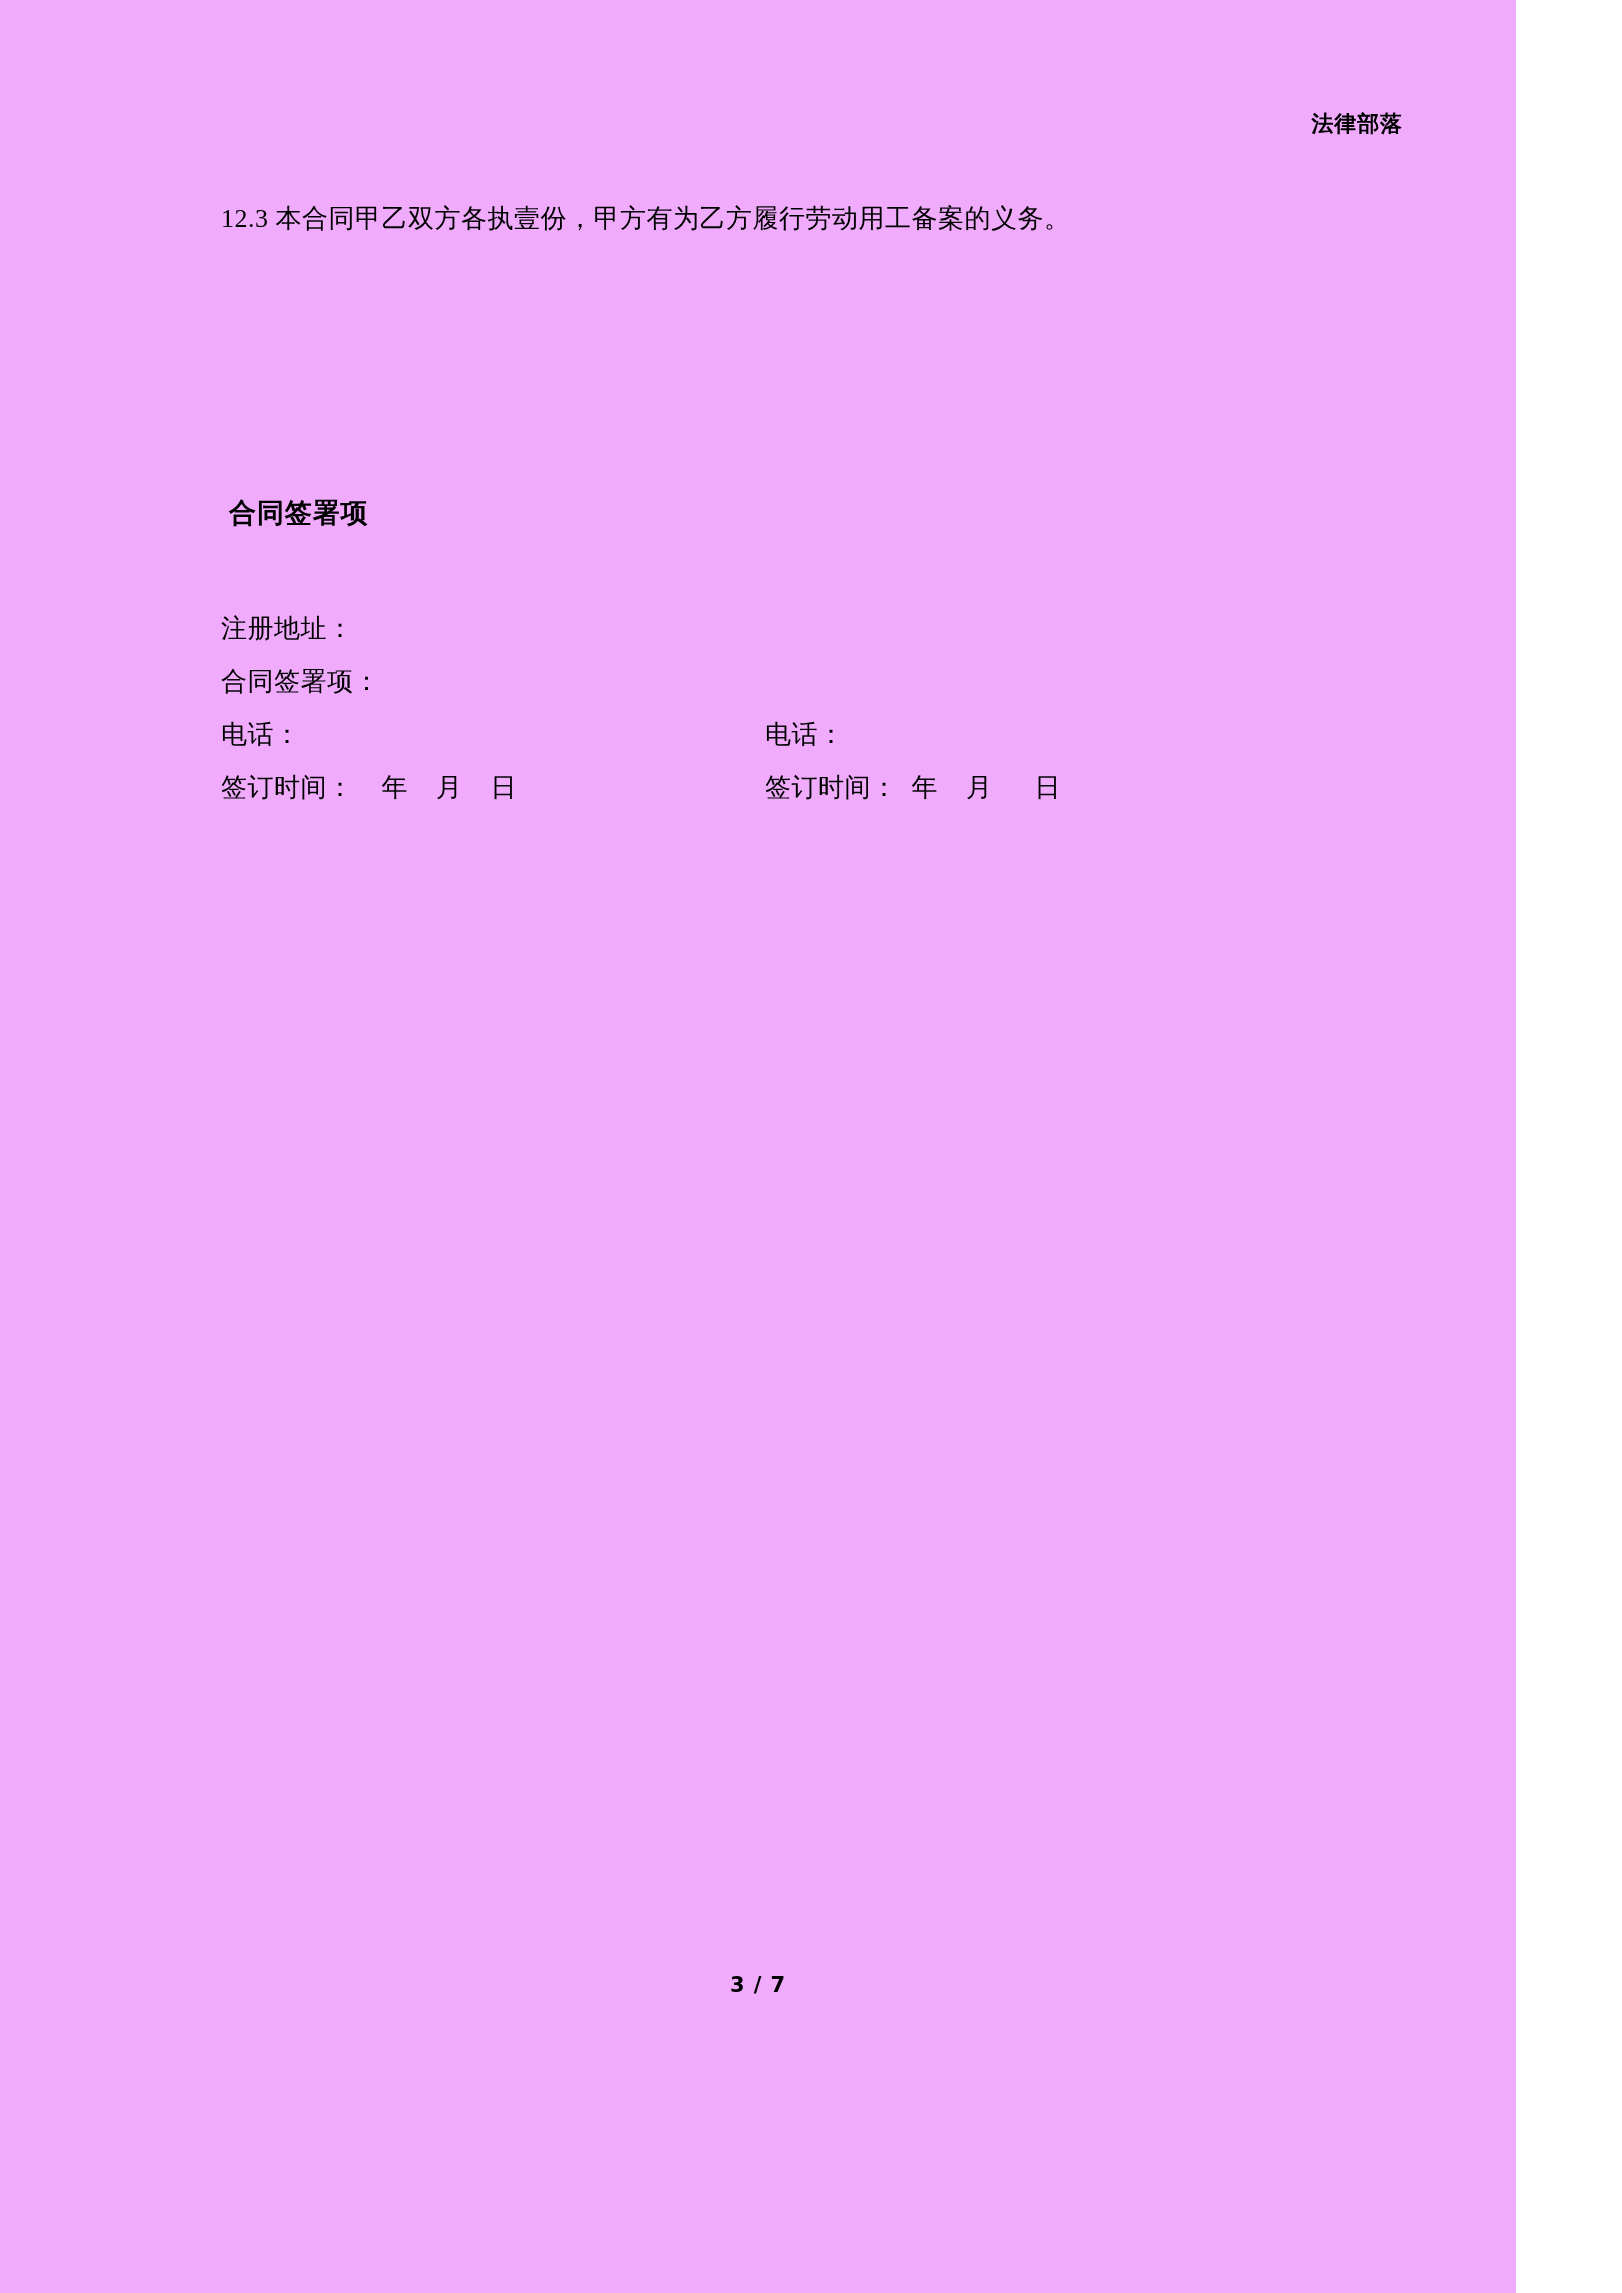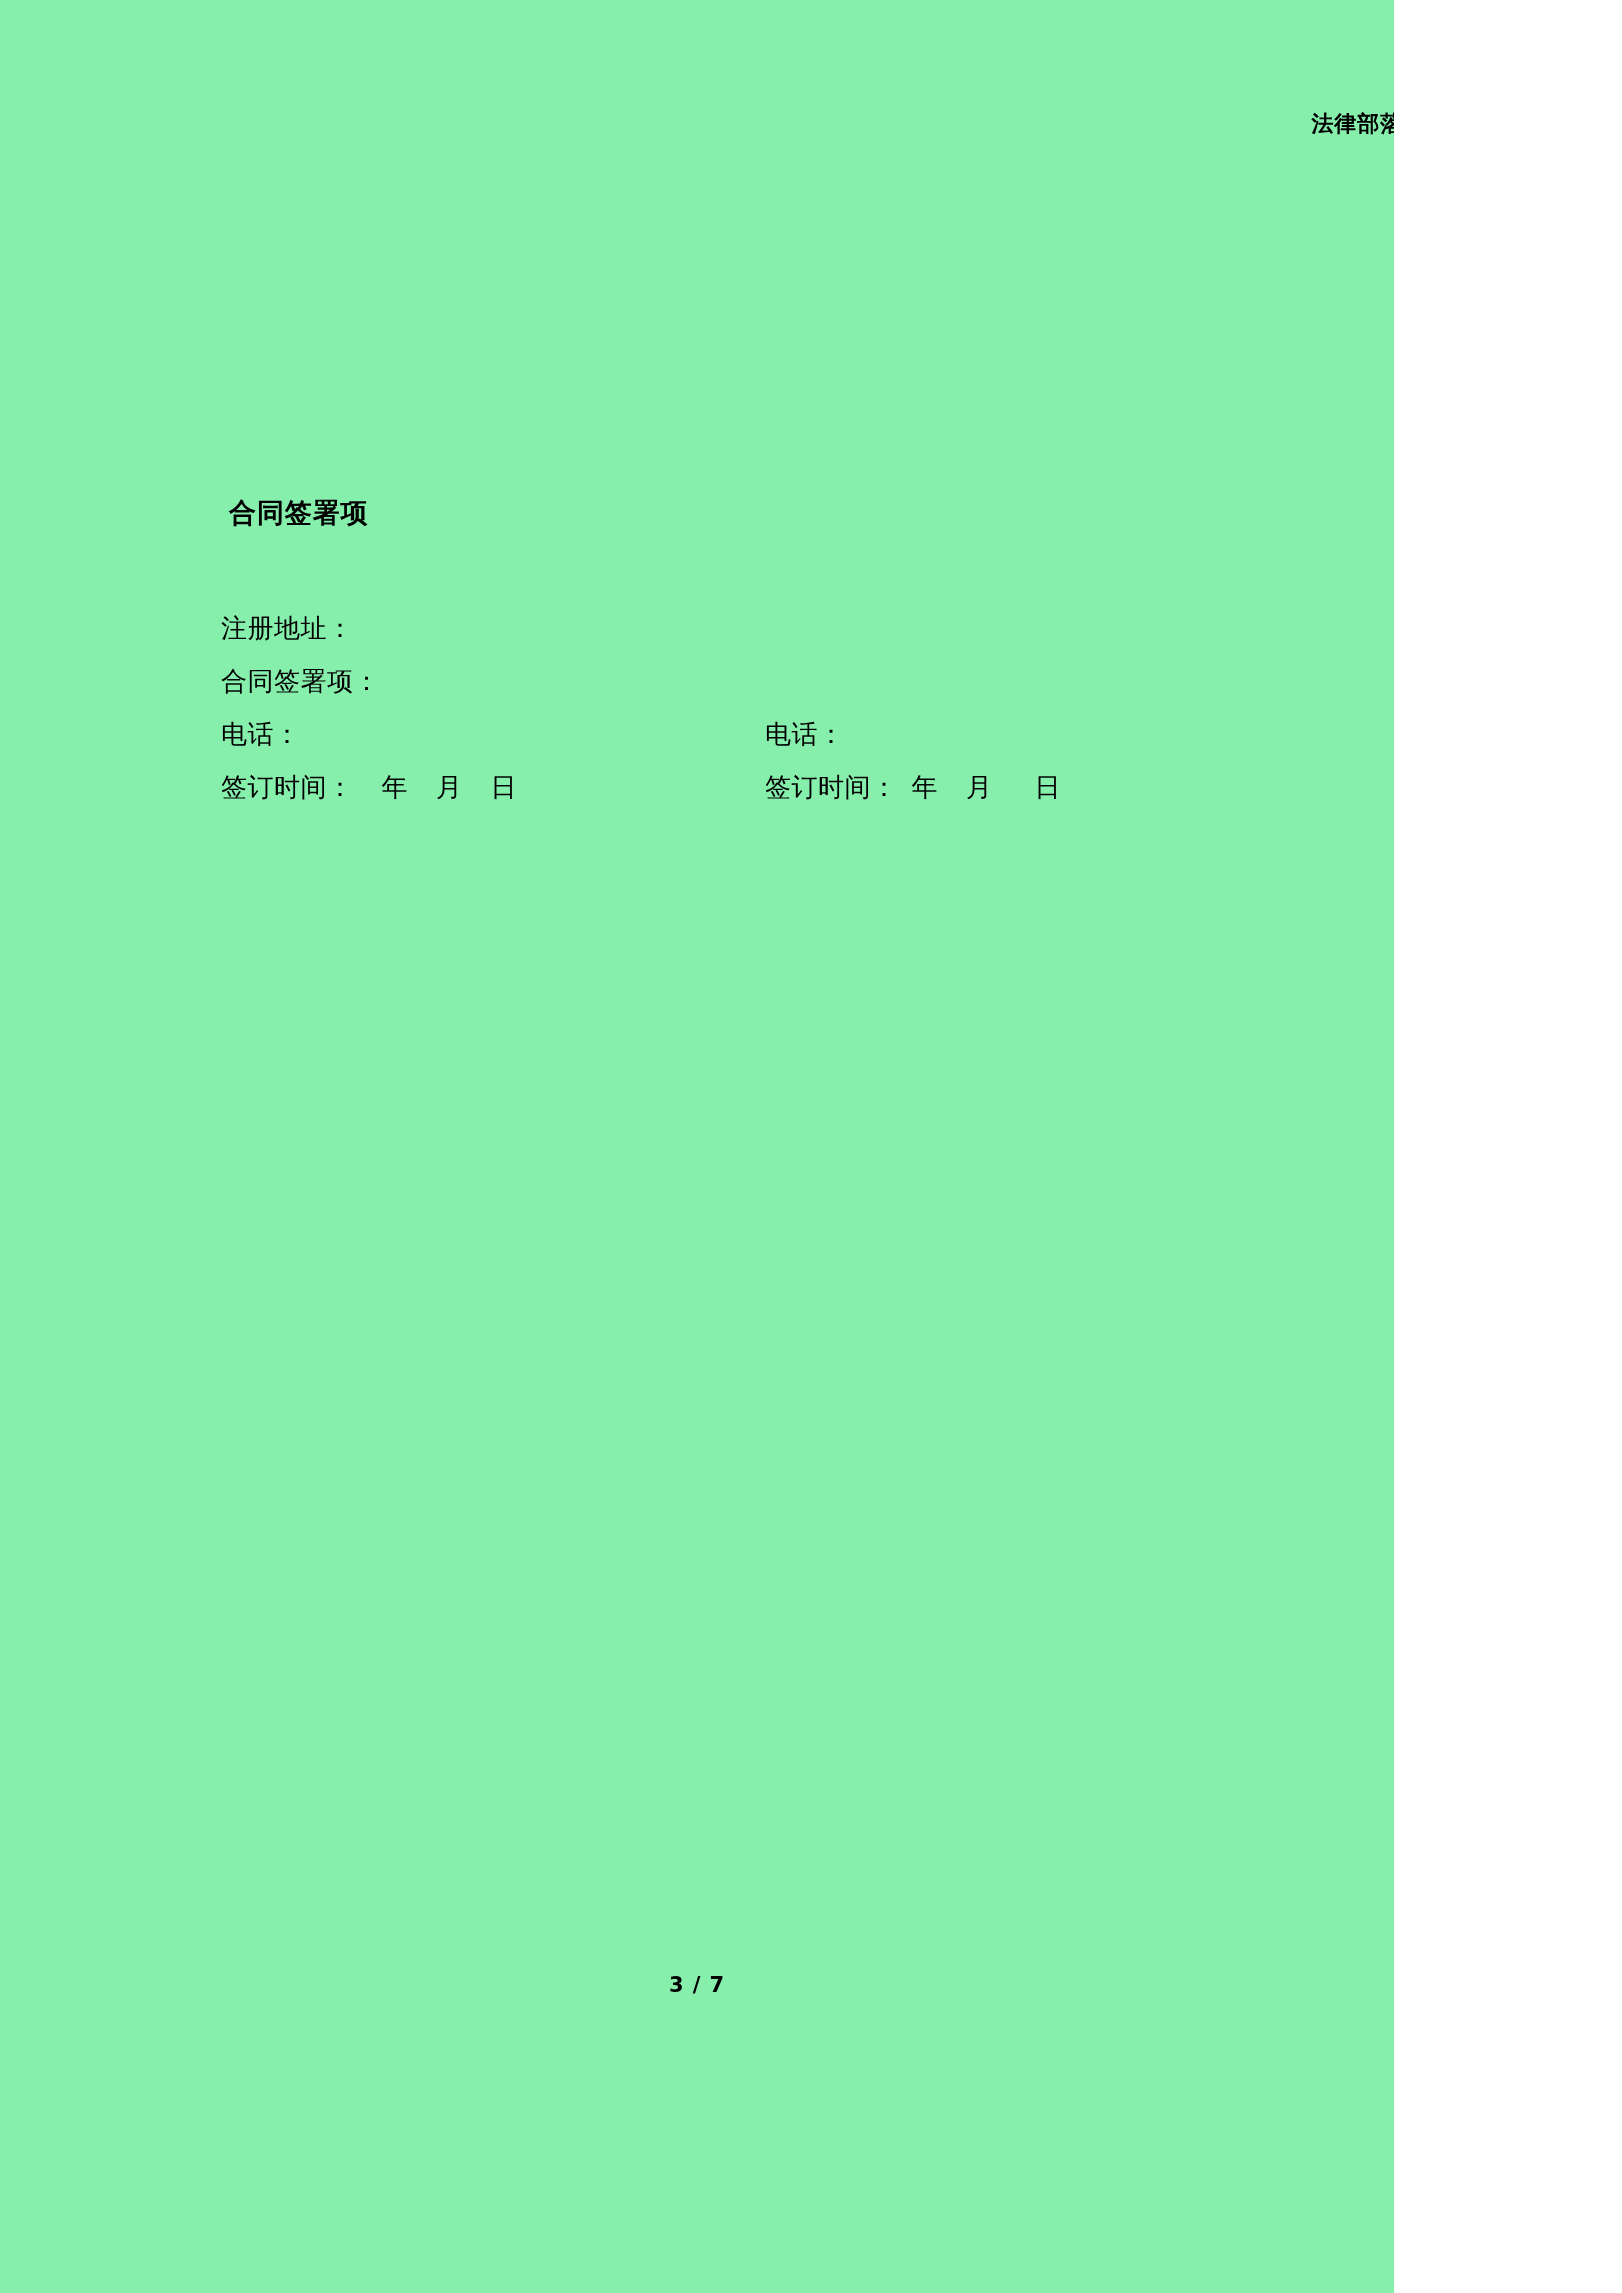--- a/index.html
+++ b/index.html
@@ -6,23 +6,23 @@
     margin: 0;
     padding: 0;
     background: #ffffff;
   }
   body {
     font-family: "Liberation Serif", "DejaVu Serif", serif;
     color: #000000;
   }
   .page {
     position: relative;
-    width: 1394px;
+    width: 1516px;
     height: 2294px;
-    background: #86efac;
+    background: #f0abfc;
     overflow: hidden;
     text-decoration: underline;
   }
   .content {
     position: absolute;
     left: 221px;
     top: 0;
     width: 1182px;
   }
   .header-line {
@@ -104,20 +104,21 @@
 </head>
 <body>
 
 <div class="page">
 
   <div class="content">
 
     <div class="header-line">法律部落</div>
 
     <div class="body-block">
+      <p class="para">12.3 本合同甲乙双方各执壹份，甲方有为乙方履行劳动用工备案的义务。</p>
     </div>
 
     <div class="section-title">合同签署项</div>
 
     <div class="sign-block">
 
 
       <div class="sign-row">
         <span class="col-left">注册地址：</span>
         <span class="col-right"></span>

